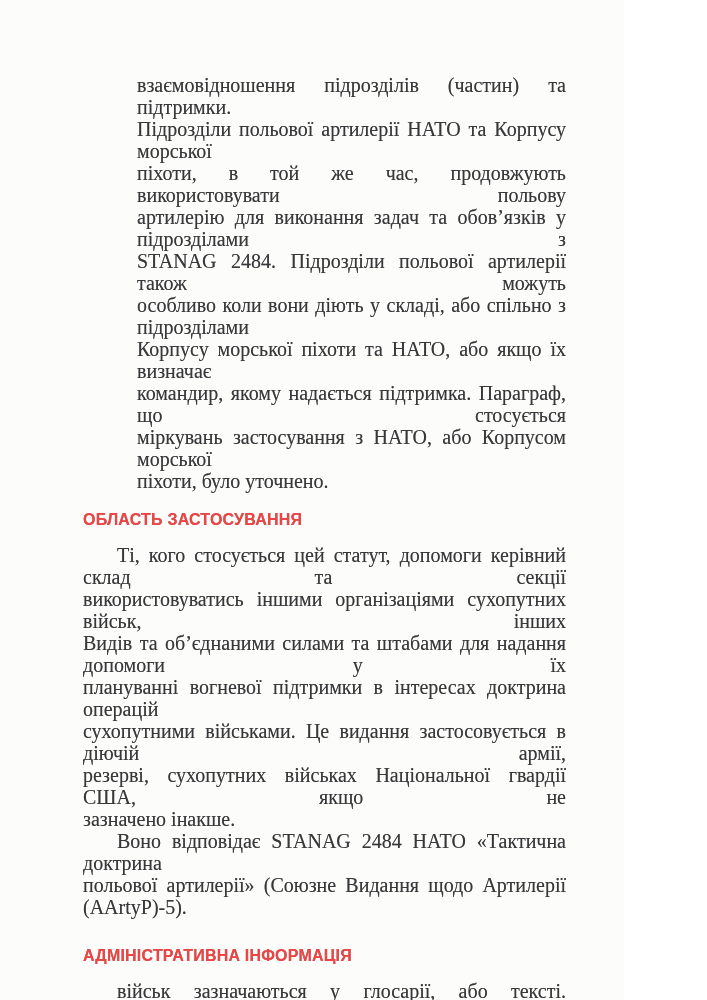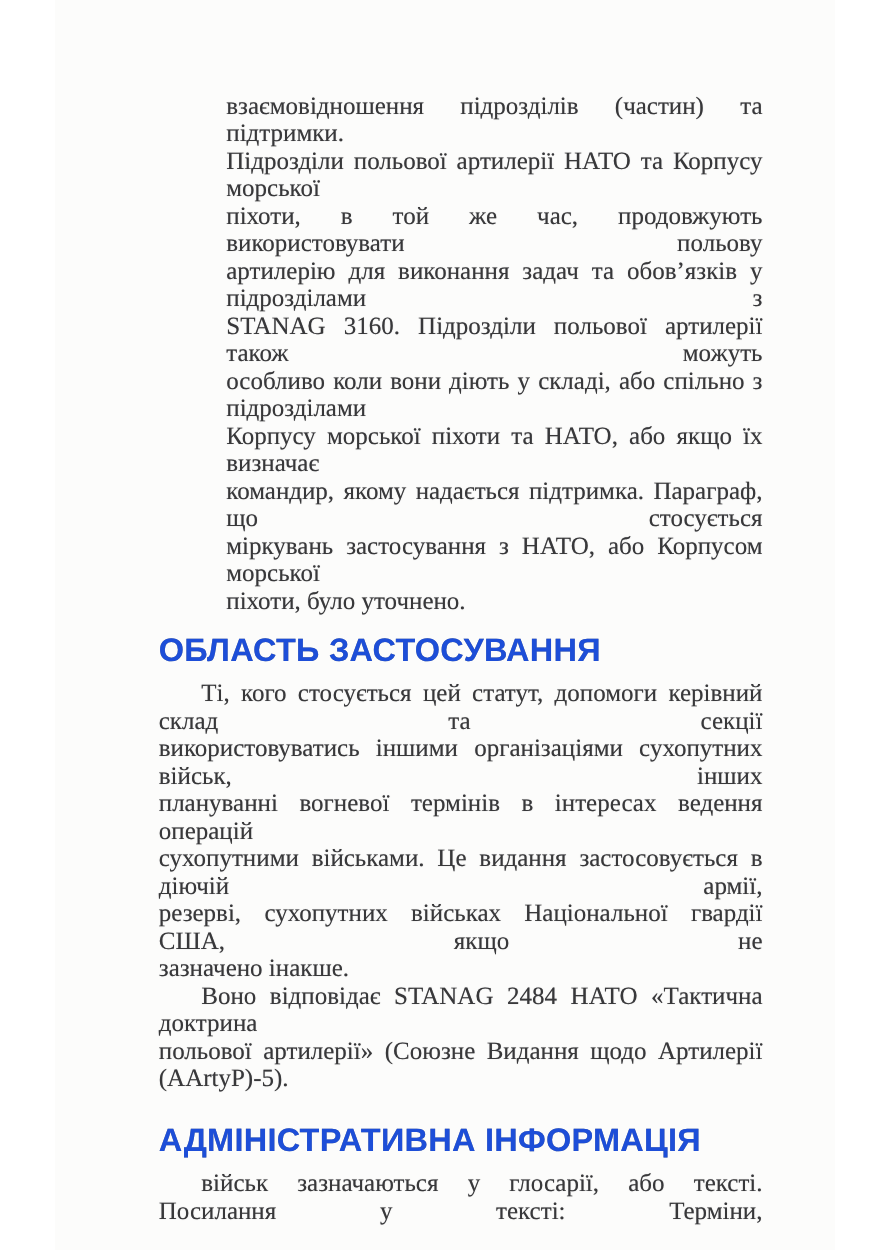--- a/index.html
+++ b/index.html
@@ -8,21 +8,20 @@
     width: 707px; height: 1000px;
     font-family: "Liberation Serif", "DejaVu Serif", serif;
     overflow: hidden;
   }
   .page {
     position: relative;
     width: 624px; height: 1000px;
     background: #fcfcfb;
     padding: 74px 58px 0 83px;
     color: #38383a;
-    margin-left: 44px;
   }
   
   .tline {
     font-size: 20px;
     line-height: 22px;
     text-align: justify;
     text-align-last: justify;
     white-space: nowrap; 
     text-shadow: 0 0 0.6px rgba(70,70,75,0.55); 
   }
@@ -30,56 +29,57 @@
   .tline-last { text-align-last: left; }
   .para .tline:first-child { text-indent: 34px; }
   .noindent .tline:first-child { text-indent: 0; }
 
   .continuation-block {
     margin-left: 54px; 
   }
   h2.section-heading {
     font-family: "Liberation Sans", "DejaVu Sans", sans-serif;
     font-weight: 700;
-    font-size: 26px;
+    font-size: 16px;
     line-height: 24px;
-    color: #1d4ed8;
+    color: #ef4444;
     letter-spacing: 0.2px;
     text-shadow: 0 0 0.5px rgba(25,25,28,0.5);
   }
   .heading-scope { margin-top: 16px; }
   .sect1-p1 { margin-top: 12px; }
   .sect1-p2 { margin-top: 0; }
   .heading-admin { margin-top: 26px; }
   .sect2-p1 { margin-top: 12px; }
 </style>
 </head>
 <body>
 
 <div class="page">
 
   <div class="continuation-block noindent">
       <div class="tline">взаємовідношення підрозділів (частин) та підтримки.</div>
       <div class="tline">Підрозділи польової артилерії НАТО та Корпусу морської</div>
       <div class="tline">піхоти, в той же час, продовжують використовувати польову</div>
       <div class="tline">артилерію для виконання задач та обов’язків у підрозділами з</div>
-      <div class="tline">STANAG 3160. Підрозділи польової артилерії також можуть</div>
+      <div class="tline">STANAG 2484. Підрозділи польової артилерії також можуть</div>
       <div class="tline">особливо коли вони діють у складі, або спільно з підрозділами</div>
       <div class="tline">Корпусу морської піхоти та НАТО, або якщо їх визначає</div>
       <div class="tline">командир, якому надається підтримка. Параграф, що стосується</div>
       <div class="tline">міркувань застосування з НАТО, або Корпусом морської</div>
       <div class="tline tline-last">піхоти, було уточнено.</div>
     </div>
 
   <h2 class="section-heading heading-scope">ОБЛАСТЬ ЗАСТОСУВАННЯ</h2>
 
   <div class="para sect1-p1">
       <div class="tline">Ті, кого стосується цей статут, допомоги керівний склад та секції</div>
       <div class="tline">використовуватись іншими організаціями сухопутних військ, інших</div>
-      <div class="tline">плануванні вогневої термінів в інтересах ведення операцій</div>
+      <div class="tline">Видів та об’єднаними силами та штабами для надання допомоги у їх</div>
+      <div class="tline">плануванні вогневої підтримки в інтересах доктрина операцій</div>
       <div class="tline">сухопутними військами. Це видання застосовується в діючій армії,</div>
       <div class="tline">резерві, сухопутних військах Національної гвардії США, якщо не</div>
       <div class="tline tline-last">зазначено інакше.</div>
     </div>
 
   <div class="para sect1-p2">
       <div class="tline">Воно відповідає STANAG 2484 НАТО «Тактична доктрина</div>
       <div class="tline tline-last">польової артилерії» (Союзне Видання щодо Артилерії (AArtyP)-5).</div>
     </div>
 

